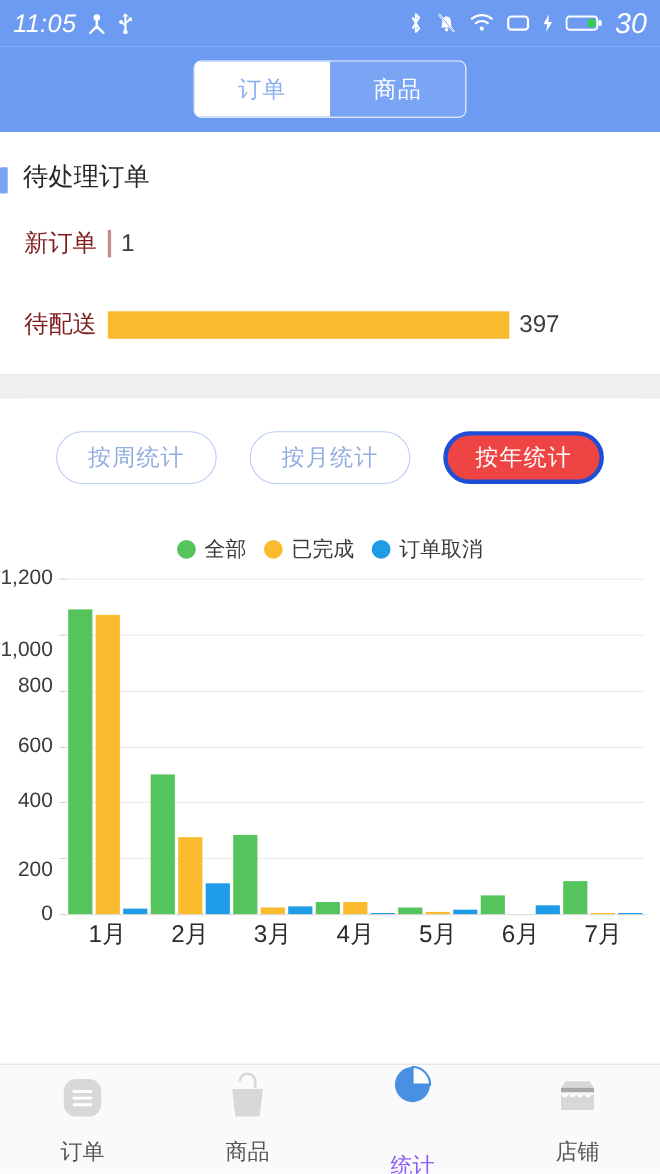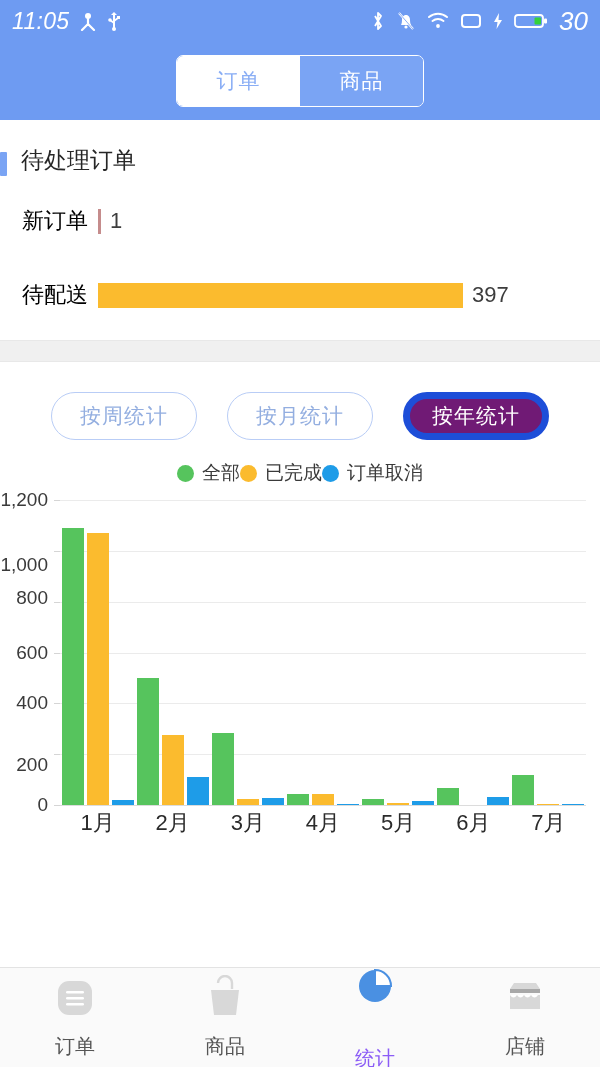--- a/index.html
+++ b/index.html
@@ -39,41 +39,41 @@
   .seg.inactive { background: #7aa4f4; color: #ffffff; }
 
   
   .card-pending { background: #fff; padding: 22px 0 26px 0; flex: 0 0 auto; }
   .sec-title-row { display: flex; align-items: flex-end; height: 34px; margin-bottom: 26px; }
   .sec-accent { width: 7px; height: 24px; background: #7aa4f4; border-radius: 1px; }
   .sec-title { font-size: 23px; color: #262626; margin-left: 14px; }
 
   .stat-row { display: flex; align-items: center; height: 38px; padding-left: 22px; }
   .stat-row + .stat-row { margin-top: 36px; }
-  .stat-label { font-size: 22px; color: #000000; white-space: nowrap; }
+  .stat-label { font-size: 22px; color: #7f1d1d; white-space: nowrap; }
   .stat-bar { height: 25px; margin-left: 10px; }
   .stat-bar.tiny { width: 3px; background: #c58c8c; }
   .stat-bar.wide { width: 365px; background: #fbbb2e; }
   .stat-value { font-size: 22px; color: #3d3d3d; margin-left: 9px; }
 
   .gap-band { flex: 0 0 22px; background: #f0f0f0; border-top: 1px solid #e8e8e8; border-bottom: 1px solid #e8e8e8; }
 
   
   .card-stats { background: #fff; flex: 1 1 auto; display: flex; flex-direction: column; padding-top: 30px; border-radius: 22px; }
 
   .pills { display: flex; justify-content: center; gap: 30px; flex: 0 0 auto; }
   .pill {
     width: 146px; height: 48px; border-radius: 24px;
     display: flex; align-items: center; justify-content: center;
     font-size: 21px; letter-spacing: 1px; cursor: pointer;
   }
   .pill.off { border: 1px solid #b9cdf6; color: #93aee0; background: #fff; }
-  .pill.on { background: #701a75; color: #ffffff; border: 7px solid #1d4ed8; }
-
-  .legend { display: flex; justify-content: center; align-items: flex-end; gap: 0; margin-top: 20px; flex: 0 0 auto; }
+  .pill.on { background: #ef4444; color: #ffffff; border: 4px solid #1d4ed8; }
+
+  .legend { display: flex; justify-content: center; align-items: flex-end; gap: 16px; margin-top: 46px; flex: 0 0 auto; }
   .legend-item { display: flex; align-items: center; gap: 8px; }
   .legend-dot { width: 17px; height: 17px; border-radius: 50%; }
   .legend-label { font-size: 19px; color: #3a3a3a; }
 
   
   .chart-wrap { margin-top: 14px; flex: 0 0 auto; position: relative; height: 330px; }
   .chart { position: relative; width: 600px; height: 330px; }
   .y-label {
     position: absolute; right: 0; transform: translateY(-50%);
     font-size: 19px; color: #3a3a3a; text-align: right; width: 100%;

